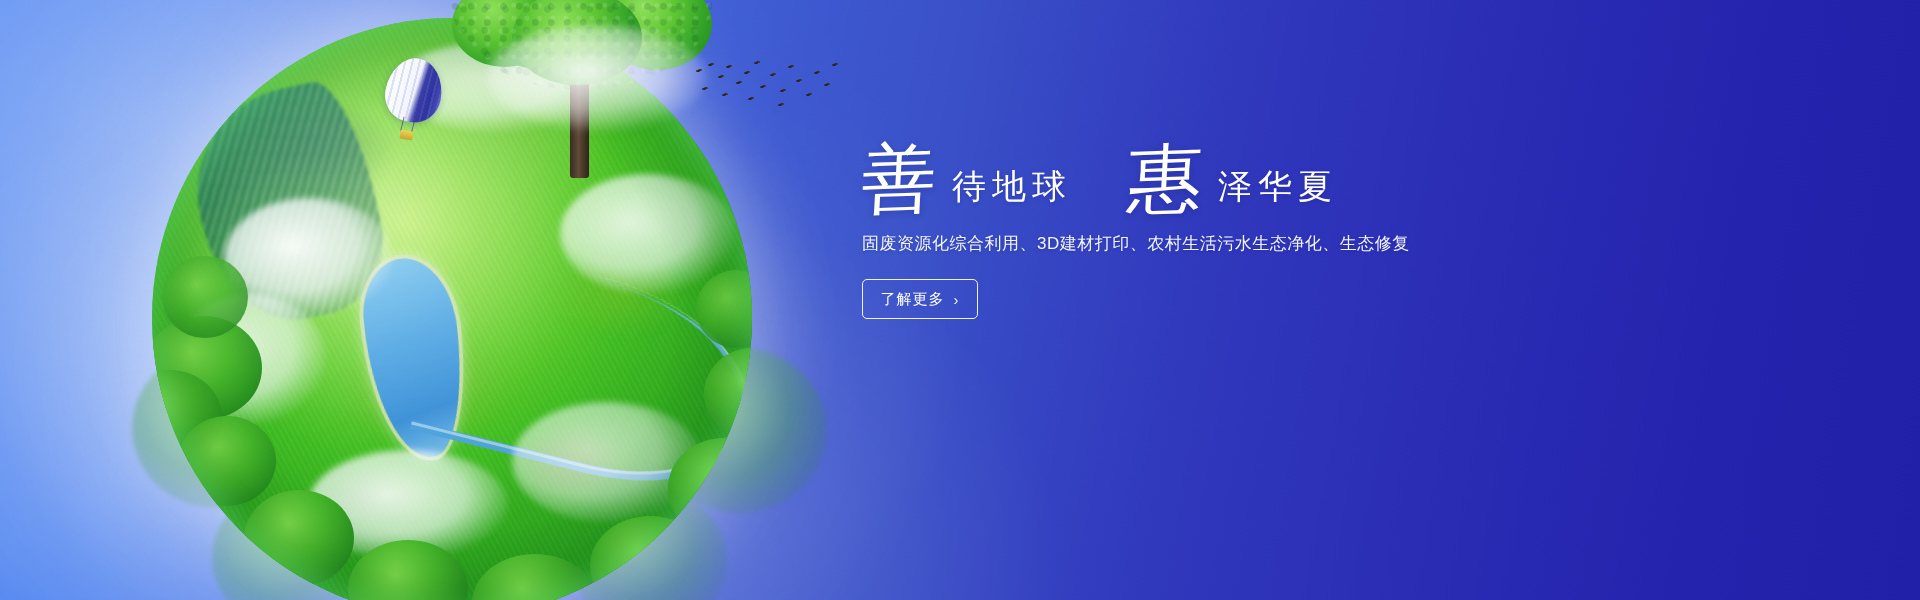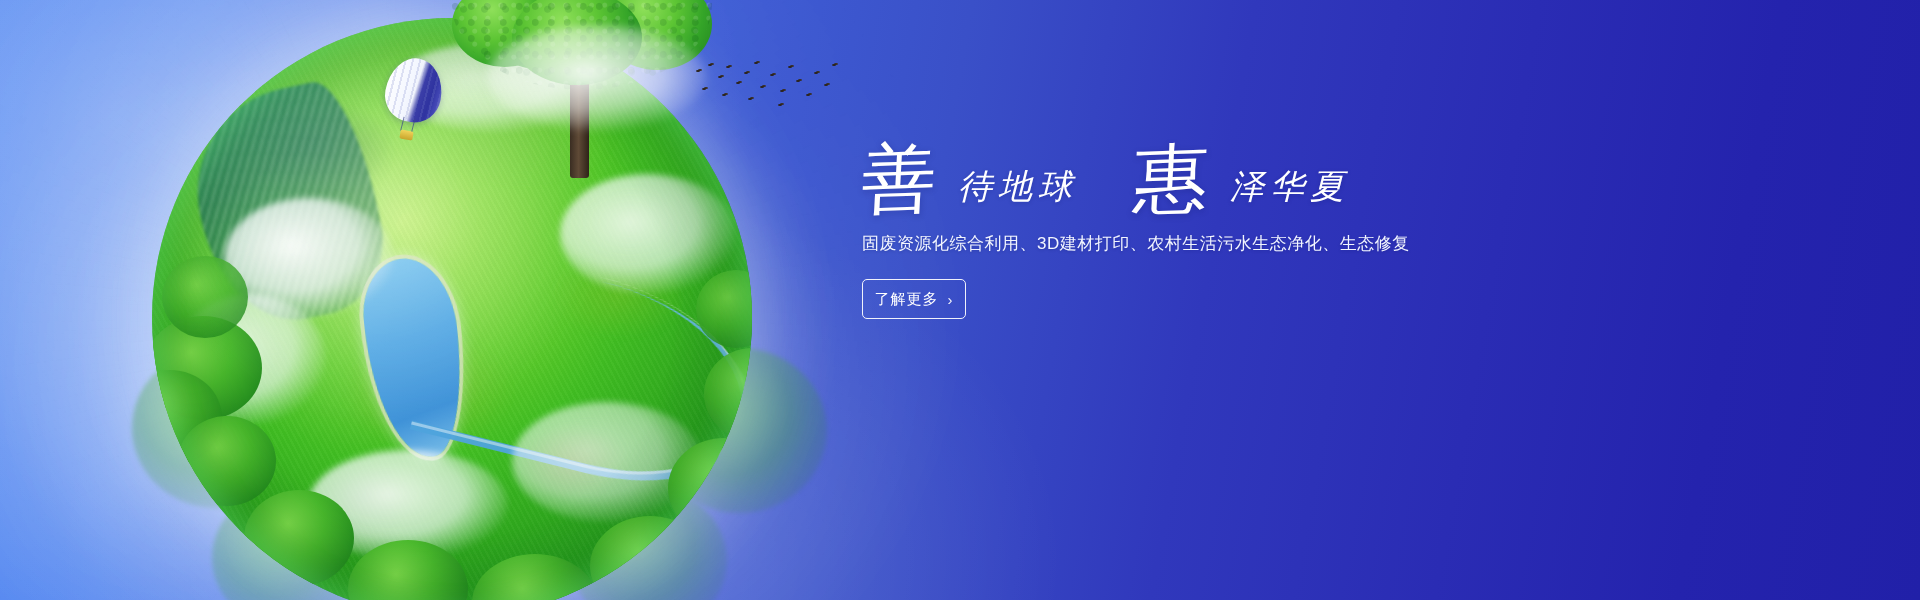--- a/index.html
+++ b/index.html
@@ -385,25 +385,24 @@
     letter-spacing:0;
     transform:skewX(-5deg) rotate(-2deg);
     display:inline-block;
     text-shadow:0 2px 6px rgba(10,20,90,0.25);
   }
   .hl-small{
     font-family:"DejaVu Serif", serif;
     font-size:34px;
     line-height:1;
     letter-spacing:6px;
-    margin-left:22px;
+    margin-left:16px;
     position:relative;
     top:-6px;
     text-shadow:0 1px 4px rgba(10,20,90,0.22);
-    font-style:italic;
   }
   .hl-gap{ width:56px; }
 
   .subtitle{
     margin-top:22px;
     color:#ffffff;
     font-family:"Liberation Sans", sans-serif;
     font-size:27px;
     letter-spacing:6.5px;
     white-space:nowrap;
@@ -417,21 +416,21 @@
     letter-spacing:0.5px;
     white-space:nowrap;
     text-shadow:0 1px 3px rgba(10,20,90,0.25);
   }
   .cta{
     margin-top:24px;
     display:inline-flex;
     align-items:center;
     justify-content:center;
     gap:9px;
-    width:104px; height:40px;
+    width:116px; height:40px;
     border:1px solid rgba(255,255,255,0.92);
     border-radius:5px;
     color:#ffffff;
     background:transparent;
     font-family:"Liberation Sans", sans-serif;
     font-size:15px;
     letter-spacing:1px;
     cursor:pointer;
   }
   .cta .chev{

